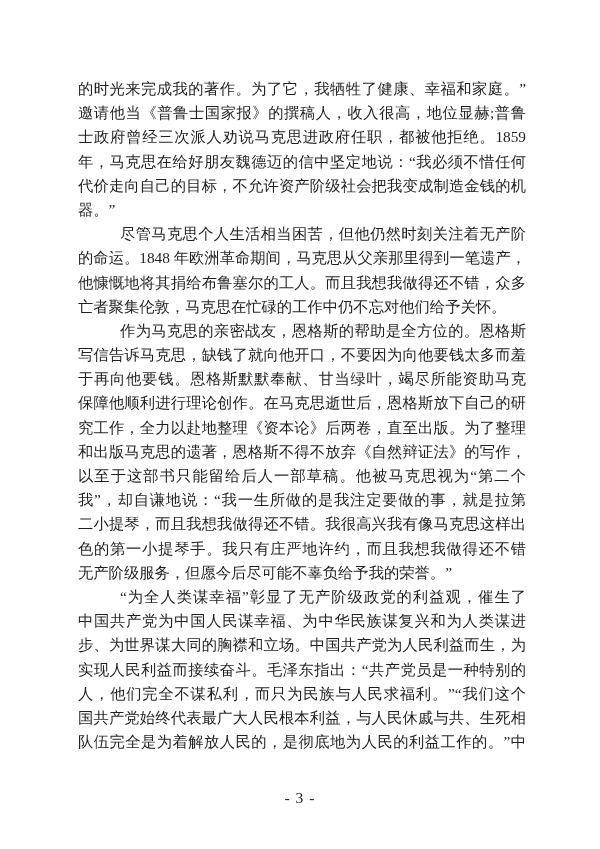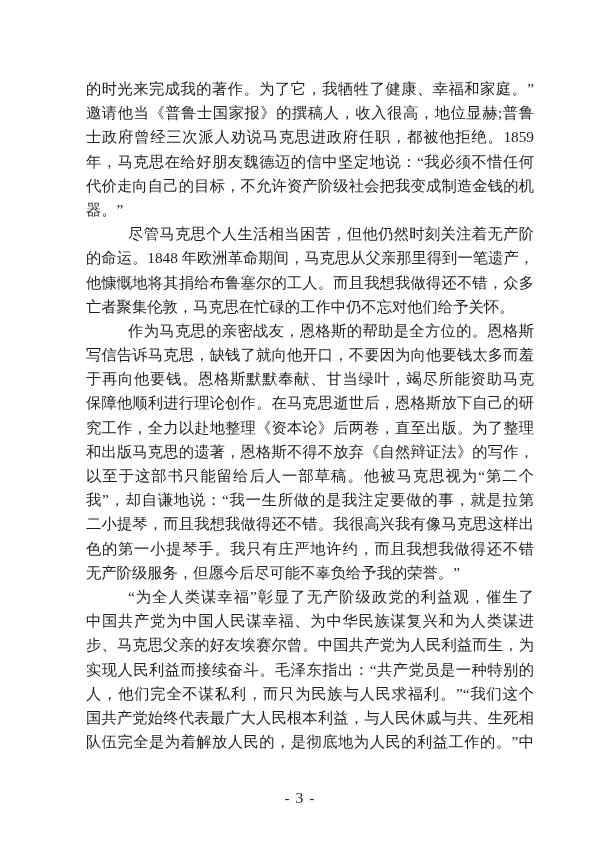--- a/index.html
+++ b/index.html
@@ -11,21 +11,21 @@
     position: relative;
     width: 600px;
     height: 849px;
     background: var(--bg, #ffffff);
     color: var(--fg, #1f1f1f);
     font-family: "Liberation Serif", "DejaVu Serif", serif;
     overflow: hidden;
   }
   .body-text {
     position: absolute;
-    left: 86px;
+    left: 78px;
     top: 77px;
     width: 448px;
   }
   .paragraph {
     margin: 0;
     padding: 0;
   }
   .line {
     height: 24.2px;
     line-height: 24.2px;
@@ -82,21 +82,21 @@
         <div class="line">和出版马克思的遗著，恩格斯不得不放弃《自然辩证法》的写作，</div>
         <div class="line">以至于这部书只能留给后人一部草稿。他被马克思视为“第二个</div>
         <div class="line">我”，却自谦地说：“我一生所做的是我注定要做的事，就是拉第</div>
         <div class="line">二小提琴，而且我想我做得还不错。我很高兴我有像马克思这样出</div>
         <div class="line">色的第一小提琴手。我只有庄严地许约，而且我想我做得还不错</div>
         <div class="line para-end">无产阶级服务，但愿今后尽可能不辜负给予我的荣誉。”</div>
       </div>
       <div class="paragraph">
         <div class="line indent">“为全人类谋幸福”彰显了无产阶级政党的利益观，催生了</div>
         <div class="line">中国共产党为中国人民谋幸福、为中华民族谋复兴和为人类谋进</div>
-        <div class="line">步、马克思父亲的好友埃赛尔曾。中国共产党为人民利益而生，为</div>
+        <div class="line">步、为世界谋大同的胸襟和立场。中国共产党为人民利益而生，为</div>
         <div class="line">实现人民利益而接续奋斗。毛泽东指出：“共产党员是一种特别的</div>
         <div class="line">人，他们完全不谋私利，而只为民族与人民求福利。”“我们这个</div>
         <div class="line">国共产党始终代表最广大人民根本利益，与人民休戚与共、生死相</div>
         <div class="line">队伍完全是为着解放人民的，是彻底地为人民的利益工作的。”中</div>
       </div>
     </div>
   <div class="page-number">- 3 -</div>
 </div>
 
 </body></html>

